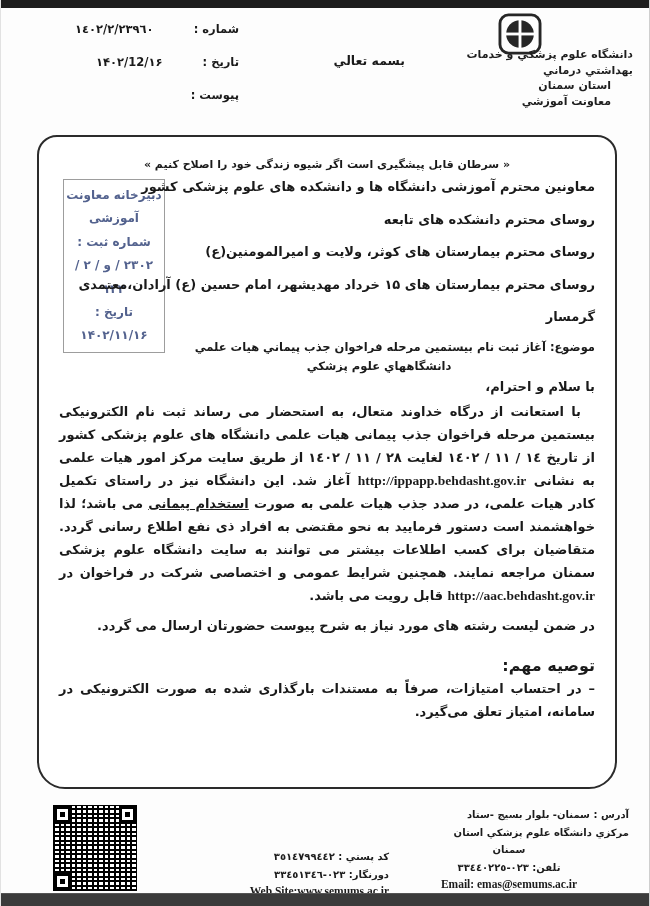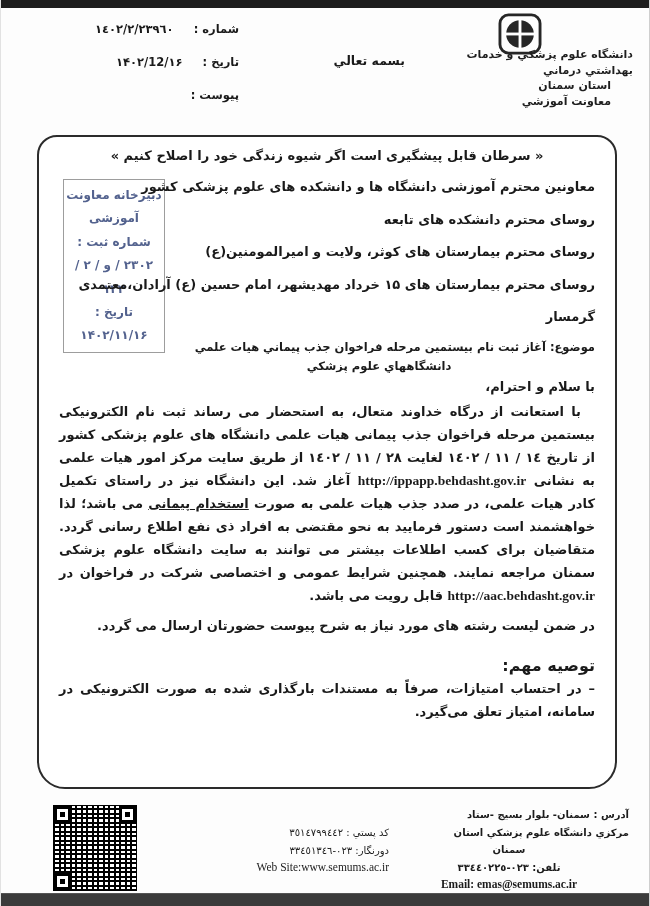--- a/index.html
+++ b/index.html
@@ -21,29 +21,29 @@
     text-align:right; font-size:11px; font-weight:bold;
     letter-spacing:1.2px; line-height:15.5px; color:#1e1e1e;
   }
   .org .indent { padding-right:22px; }
   .besmele {
     position:absolute; left:294px; top:53px; width:110px; text-align:right;
     font-size:12.5px; font-weight:bold; letter-spacing:2px;
   }
   .meta { position:absolute; right:410px; top:22px; width:230px; direction:rtl; }
   .meta-row { display:flex; gap:20px; margin-bottom:19px; align-items:baseline; }
-  .meta-label { font-size:11.5px; font-weight:bold; letter-spacing:2px; white-space:nowrap; }
+  .meta-label { font-size:11.5px; font-weight:bold; letter-spacing:2px; white-space:nowrap;margin-left:20px; }
   .meta-value { font-size:11.5px; font-weight:bold; letter-spacing:1.5px; white-space:nowrap; }
 
   
   .letter-box {
     position:absolute; left:36px; top:135px; width:580px; height:654px;
     border:2px solid #2b2b2b; border-radius:20px 20px 28px 28px; background:#fff;
   }
-  .banner { margin-top:11px; text-align:center; font-size:13px; font-weight:bold; direction:rtl; }
+  .banner { margin-top:21px; text-align:center; font-size:11px; font-weight:bold; direction:rtl; }
   .stamp {
     position:absolute; left:24px; top:42px; width:102px; padding:4px 2px;
     border:1px solid #9d9d9d; background:#fff; direction:rtl; text-align:center;
     color:#53628e; font-size:12px; font-weight:bold; line-height:1.95;
   }
   .content { position:absolute; top:34px; left:20px; right:20px; direction:rtl; }
   .recipient { text-align:right; font-size:13px; font-weight:800; line-height:32.5px; }
   .subject { width:432px; margin-top:4px; font-size:11.5px; font-weight:bold; letter-spacing:1.3px; line-height:19px; }
   .subject .l1 { text-align:right; white-space:nowrap; }
   .subject .l2 { text-align:center; }
@@ -59,22 +59,22 @@
   .p3 { margin-top:17px; font-size:16px; font-weight:800; text-align:right; }
   .p4 { margin-top:0; }
 
   
   .f-right {
     position:absolute; right:20px; top:806px; width:240px; direction:rtl;
     font-size:10px; font-weight:bold; letter-spacing:1.1px; line-height:17.5px; color:#1c1c1c;
   }
   .f-right .r { text-align:right; } .f-right .c { text-align:center; }
   .f-mid {
-    position:absolute; right:260px; top:824px; width:242px; direction:rtl;
-    font-size:10px; font-weight:normal; letter-spacing:1.1px; line-height:17.5px; color:#1c1c1c;
+    position:absolute; right:260px; top:848px; width:242px; direction:rtl;
+    font-size:10px; font-weight:bold; letter-spacing:1.1px; line-height:17.5px; color:#1c1c1c;
     text-align:right;
   }
   .en-line { font-family:"Liberation Serif", serif; font-size:11.5px; letter-spacing:0; direction:ltr; }
   .f-mid .en-line { text-align:right; padding-left:40px; }
   .num { unicode-bidi:embed; }
 
   .qr {
     position:absolute; left:52px; top:805px; width:84px; height:86px; background:#fff;
     background-image:
       repeating-linear-gradient(0deg, #000 0 2px, transparent 2px 4px, #000 4px 6px, transparent 6px 9px),

